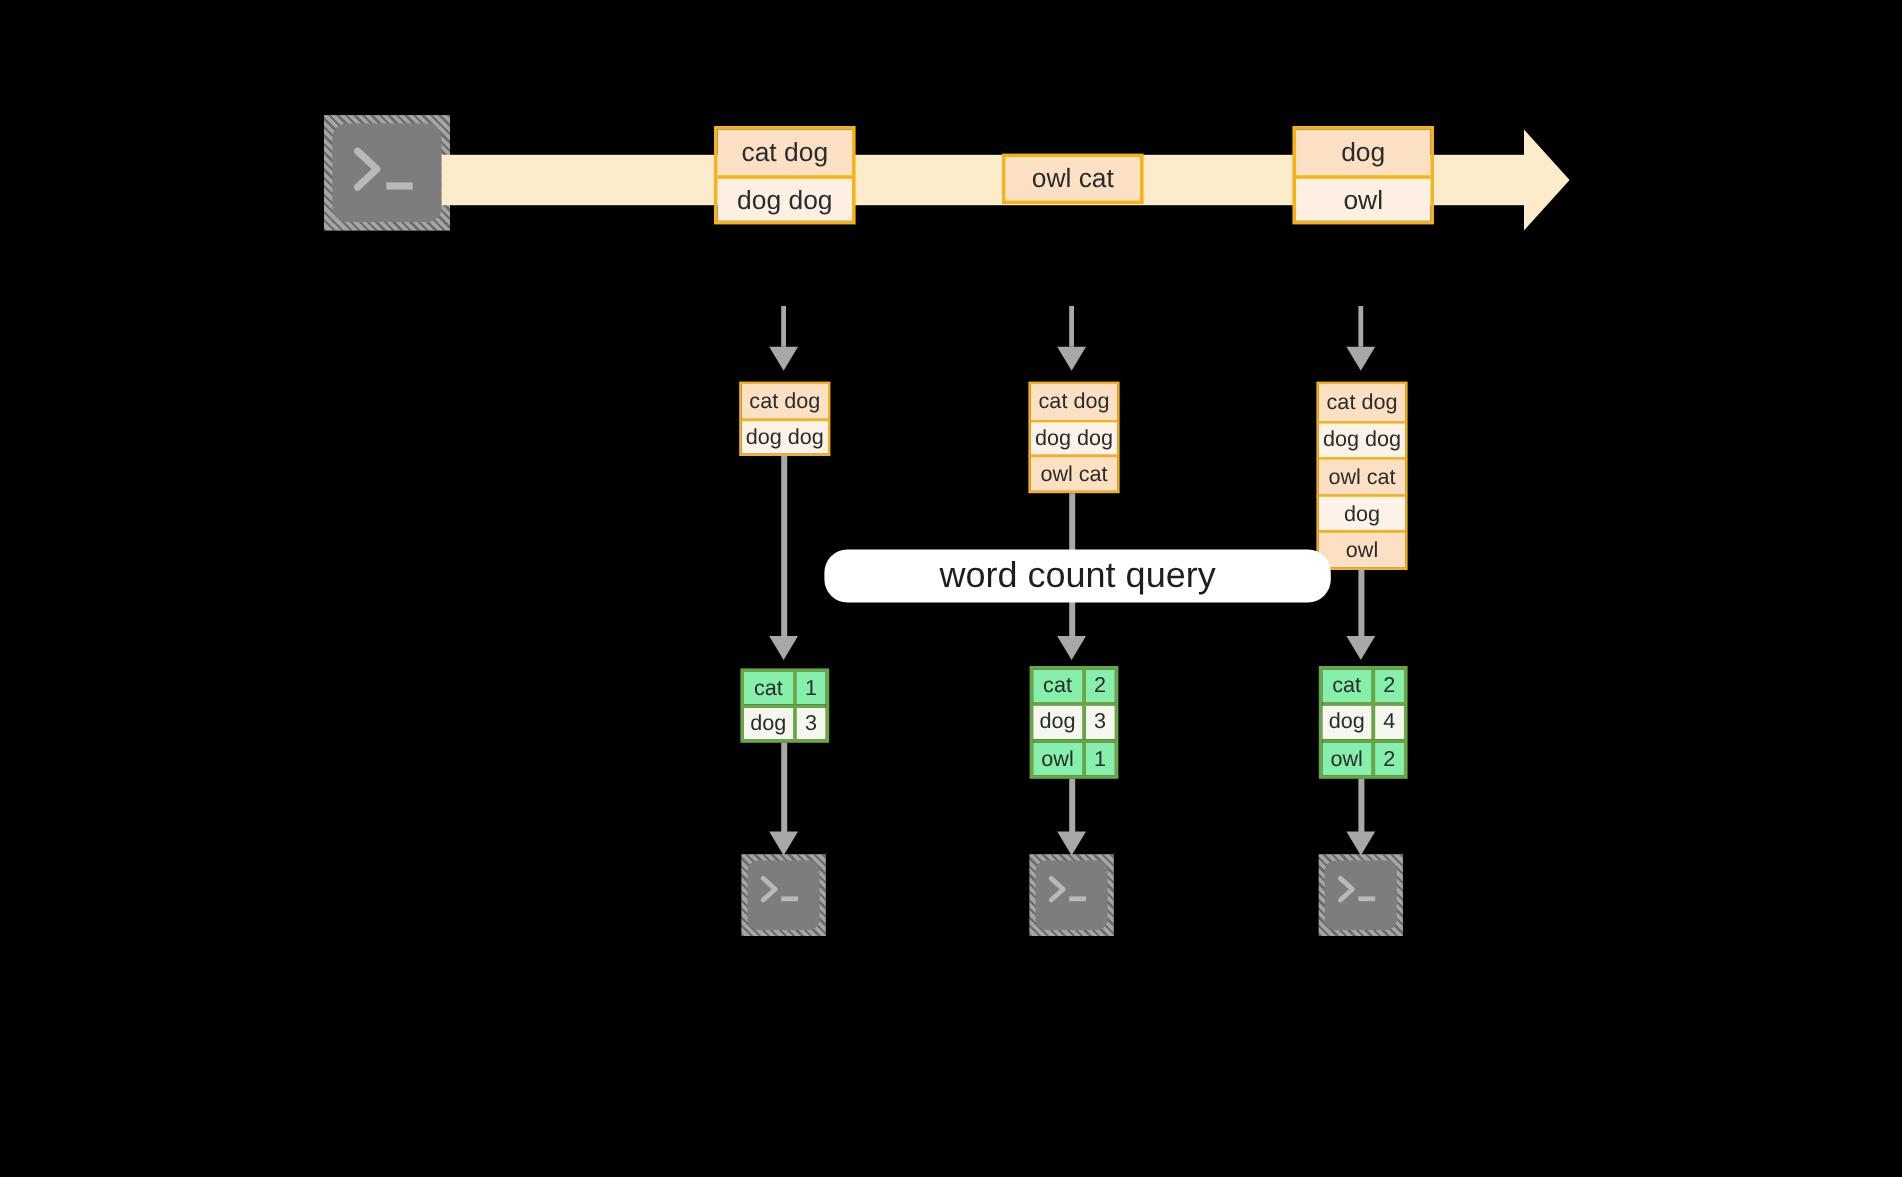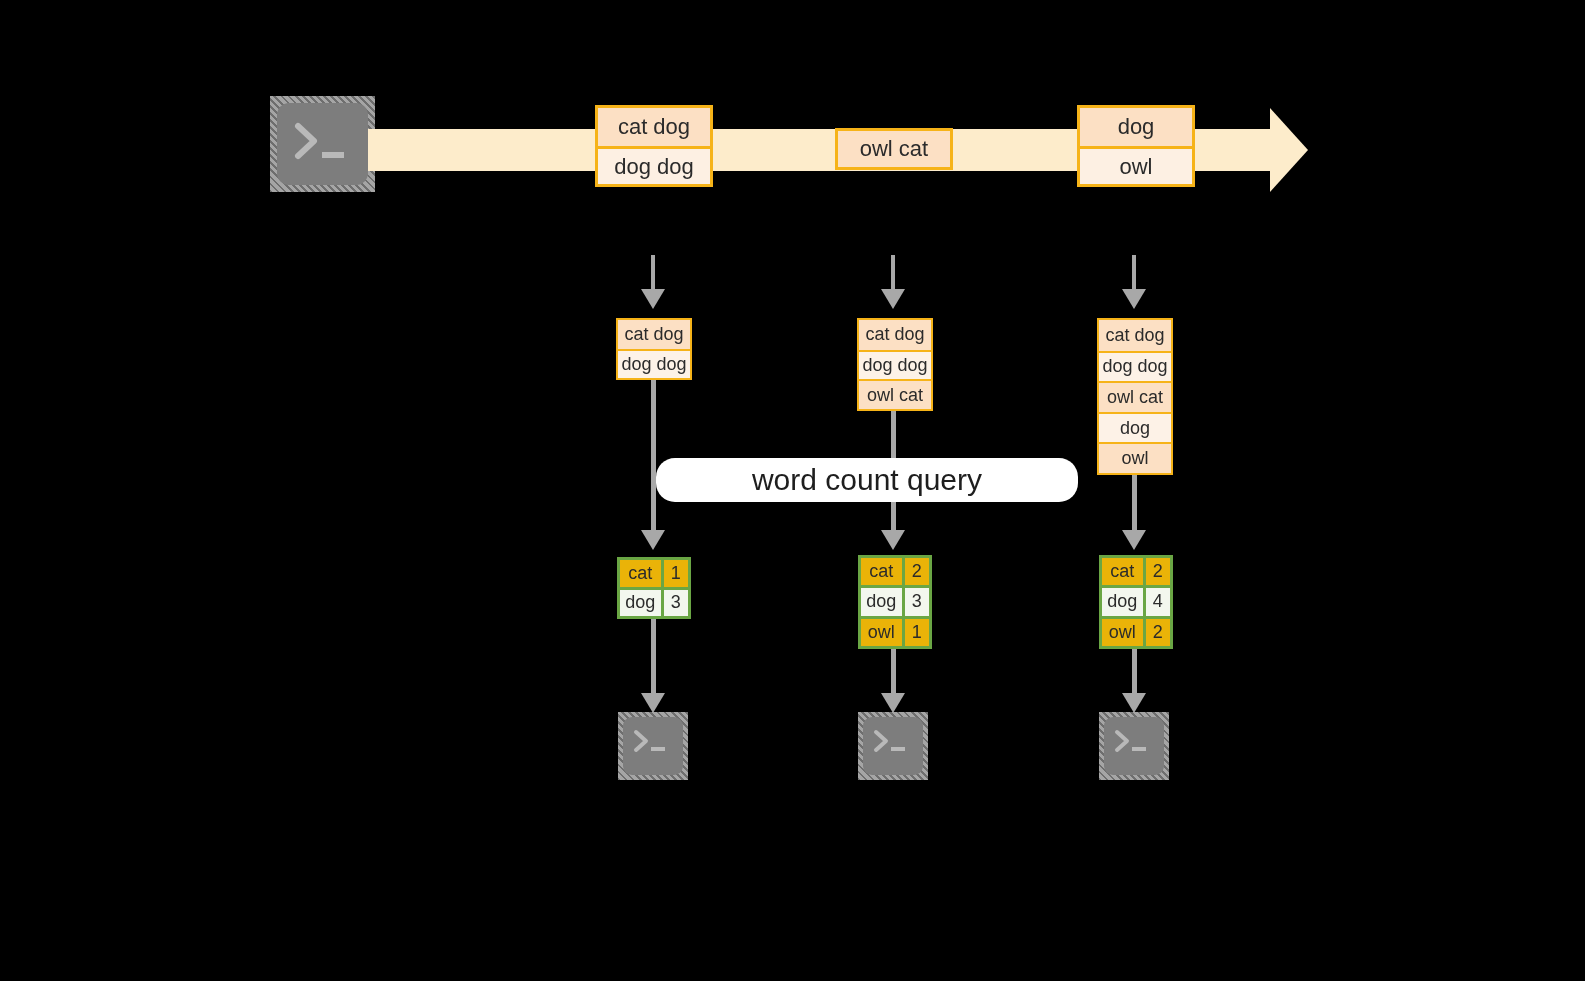--- a/index.html
+++ b/index.html
@@ -31,21 +31,21 @@
 
   
   .gbox{position:absolute;border:3px solid #6aa644;box-sizing:border-box;
         display:flex;flex-direction:column;}
   .grow{display:flex;flex:1 1 auto;}
   .grow + .grow{border-top:3px solid #6aa644;}
   .gcell{display:flex;align-items:center;justify-content:center;
          box-sizing:border-box;color:#2b2b2b;font-size:18px;white-space:nowrap;}
   .gcell.k{width:48px;}
   .gcell.v{width:32px;border-left:3px solid #6aa644;}
-  .grow.dark .gcell{background:#eab308;}
+  .grow.dark .gcell{background:#86efac;}
   .grow.light .gcell{background:#f3f7ee;}
 
   
   .vline{position:absolute;width:5px;background:#a8a8a8;}
   .vhead{position:absolute;width:0;height:0;
      border-left:12px solid transparent;border-right:12px solid transparent;
      border-top:20px solid #a8a8a8;}
 
   
   .term{position:absolute;box-sizing:border-box;}
@@ -121,21 +121,21 @@
 
   <div class="vline" style="left:651px;top:380px;height:152px;"></div>
   <div class="vhead" style="left:641px;top:530px;"></div>
 
   <div class="vline" style="left:891px;top:411px;height:121px;"></div>
   <div class="vhead" style="left:881px;top:530px;"></div>
 
   <div class="vline" style="left:1132px;top:475px;height:57px;"></div>
   <div class="vhead" style="left:1122px;top:530px;"></div>
 
-  <div class="banner" style="left:656px;top:458px;width:422px;height:44px;border-radius:19px;">
+  <div class="banner" style="left:687px;top:458px;width:422px;height:44px;border-radius:19px;">
     <span style="font-size:30px;">word count query</span>
   </div>
 
   <div class="gbox" style="left:617px;top:557px;width:74px;height:62px;">
     <div class="grow dark">
       <div class="gcell k">cat</div>
       <div class="gcell v">1</div>
     </div>
     <div class="grow light">
       <div class="gcell k">dog</div>

